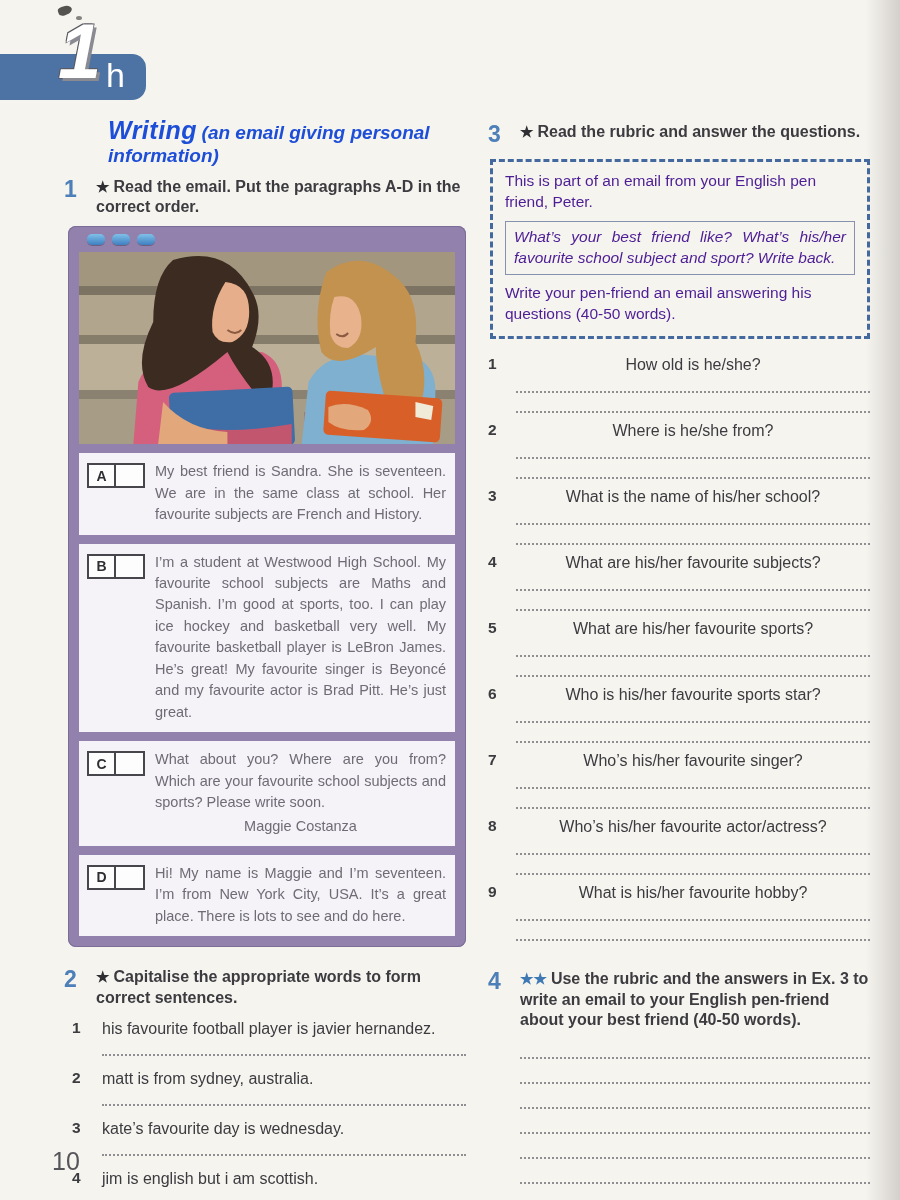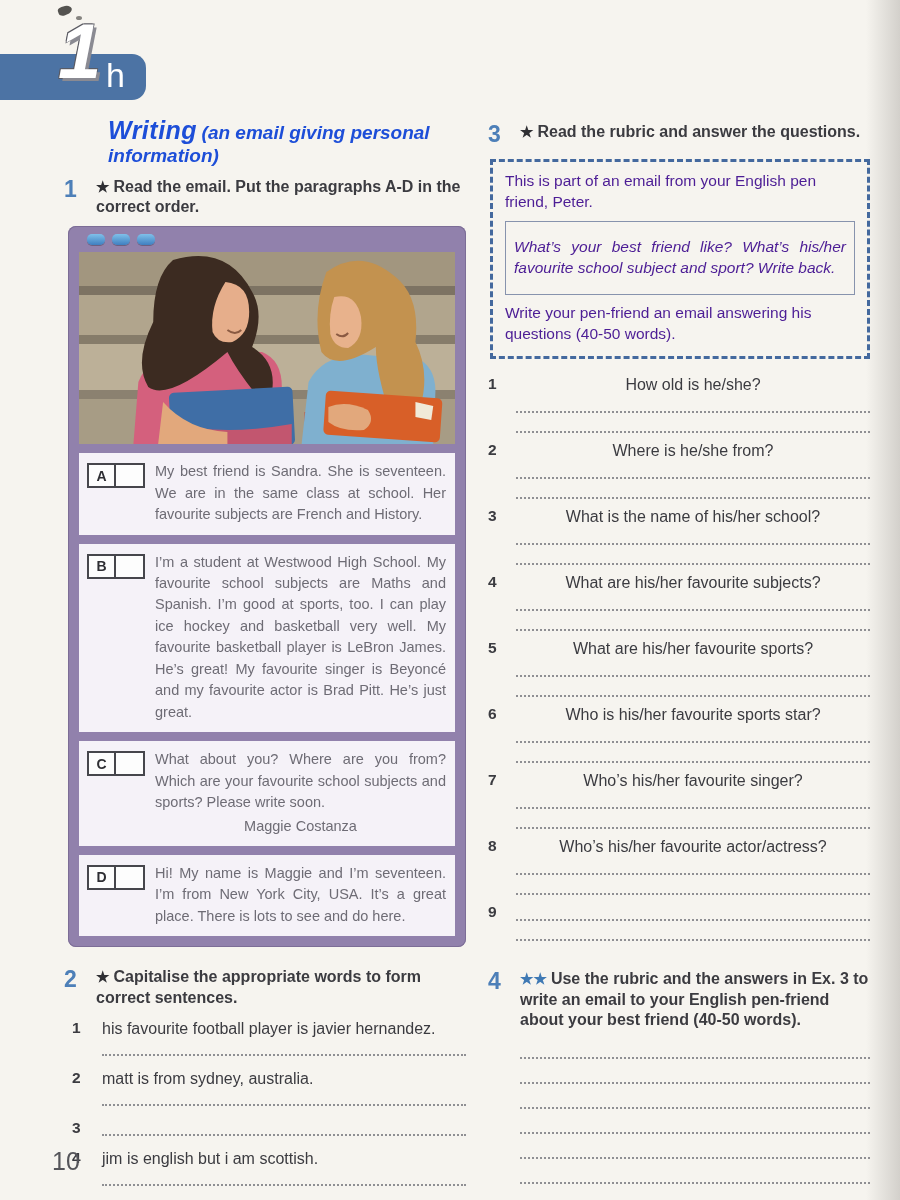--- a/index.html
+++ b/index.html
@@ -53,21 +53,21 @@
   .ex-items{margin-top:10px;}
   .ex-item{display:flex;margin-bottom:4px;}
   .item-num{width:30px;flex:none;font-weight:bold;color:#3b3b40;font-size:15.5px;padding-left:8px;}
   .item-body{flex:1;}
   .item-text{color:#3b3b40;font-size:16px;line-height:1.25;}
   .dotline{height:10px;border-bottom:2px dotted #8f8f93;margin:5px 0 9px 0;}
 
   
   .rubric-box{border:3px dashed #44699e;margin:12px 0 16px 2px;padding:9px 12px 11px 12px;
     color:#4c1d95;font-size:15.5px;line-height:1.35;}
-  .rubric-quote{border:1px solid #8793ad;padding:15px 8px;margin:8px 0;font-style:italic;
+  .rubric-quote{border:1px solid #8793ad;padding:5px 8px;margin:8px 0;font-style:italic;
     text-align:justify;font-size:15.5px;}
   .questions{margin-top:4px;}
   .q-item{display:flex;margin-bottom:2px;}
   .q-num{width:28px;flex:none;font-weight:bold;color:#3b3b40;font-size:15.5px;}
   .q-body{flex:1;}
   .q-text{color:#3b3b40;font-size:16px;line-height:1.25;text-align:center;}
   .q-line{height:12px;border-bottom:2px dotted #8f8f93;margin:4px 0 6px 0;}
 
   
   .ex4{margin-top:22px;}
@@ -196,20 +196,21 @@
           <div class="ex-item">
             <div class="item-num">2</div>
             <div class="item-body">
               <div class="item-text">matt is from sydney, australia.</div>
               <div class="dotline"></div>
             </div>
           </div>
           <div class="ex-item">
             <div class="item-num">3</div>
             <div class="item-body">
+              <div class="item-text">kate’s favourite day is wednesday.</div>
               <div class="dotline"></div>
             </div>
           </div>
           <div class="ex-item">
             <div class="item-num">4</div>
             <div class="item-body">
               <div class="item-text">jim is english but i am scottish.</div>
               <div class="dotline"></div>
             </div>
           </div>
@@ -294,20 +295,21 @@
           <div class="q-num">8</div>
           <div class="q-body">
             <div class="q-text">Who’s his/her favourite actor/actress?</div>
             <div class="q-line"></div>
             <div class="q-line"></div>
           </div>
         </div>
         <div class="q-item">
           <div class="q-num">9</div>
           <div class="q-body">
+            <div class="q-text">What is his/her favourite hobby?</div>
             <div class="q-line"></div>
             <div class="q-line"></div>
           </div>
         </div>
       </div>
 
       <div class="ex4">
         <div class="ex-header">
           <div class="ex-num">4</div>
           <div class="ex-instruction">

